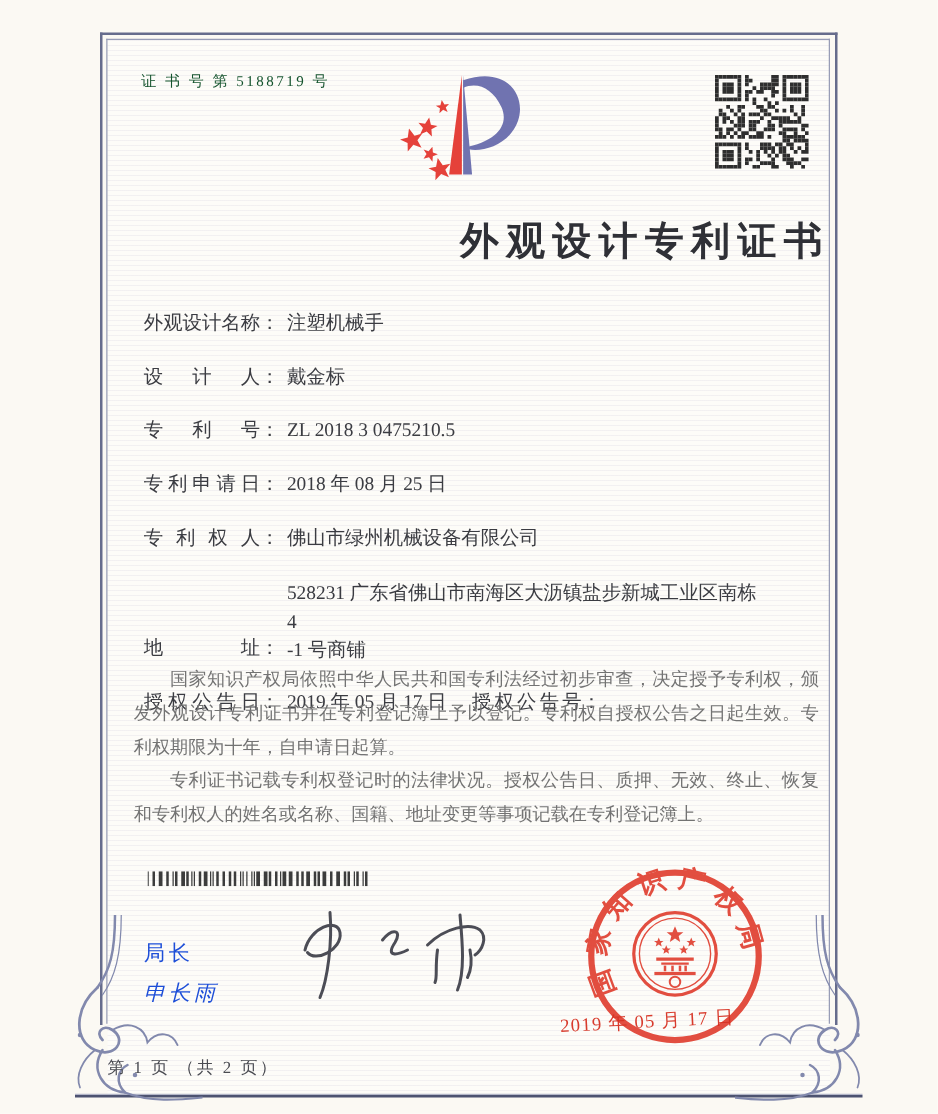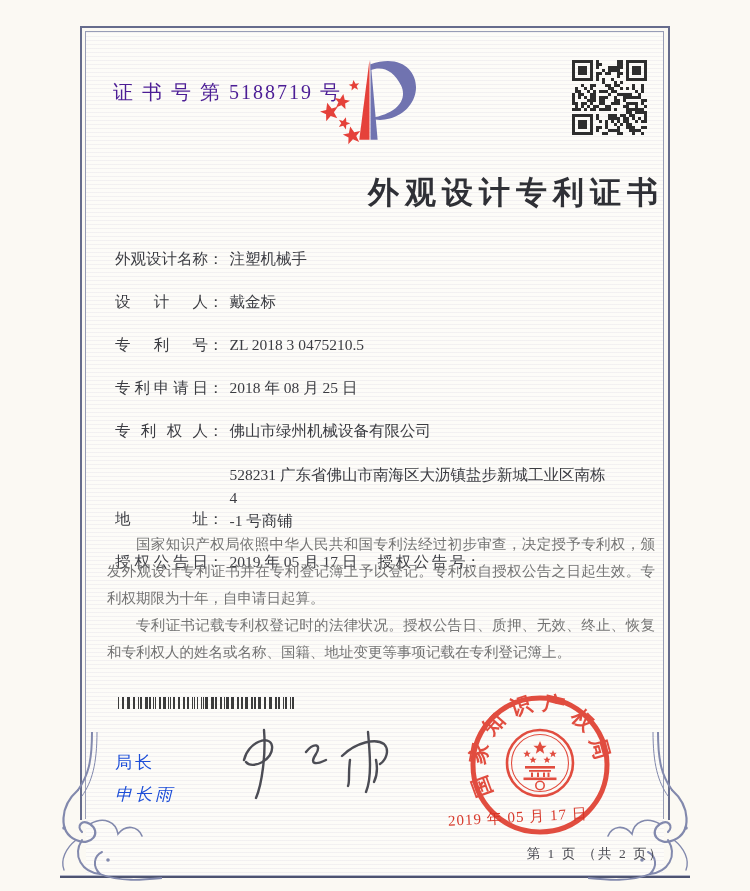--- a/index.html
+++ b/index.html
@@ -18,21 +18,21 @@
       rgba(148,138,184,0.10) 0px, rgba(148,138,184,0.10) 1px,
       rgba(255,255,255,0) 1px, rgba(255,255,255,0) 4px);
   }
   
   .frame-outer{left:80px;top:26px;width:586px;height:792px;
     border:2px solid #666c8c;border-bottom:none;}
   .frame-inner{left:85px;top:31px;width:577px;height:787px;
     border:1px solid #989db6;border-bottom:none;}
   .bottom-line{left:60px;top:875px;width:630px;height:0;
     border-top:1px solid #b3b6c8;border-bottom:2px solid #4d5371;}
-  .cert-no{left:113px;top:79px;font-size:20px;letter-spacing:2px;color:#4c1d95;}
+  .cert-no{left:113px;top:57px;font-size:12px;letter-spacing:2px;color:#14532d;}
   .logo{left:318px;top:54px;}
   .qr{left:572px;top:60px;}
   .title{left:86px;top:172px;width:578px;text-align:right;
     font-size:31px;font-weight:600;letter-spacing:6px;color:#2f3036;}
   .fields{left:115px;top:246px;width:500px;font-size:15.5px;color:#3b3c42;}
   .field-row{margin-bottom:17px;line-height:26px;display:flex;align-items:flex-end;}
   .field-label{display:inline-block;width:93px;text-align:justify;text-align-last:justify;flex:none;}
   .colon{flex:none;margin-right:6px;}
   .field-value{white-space:pre-line;max-width:440px;}
   .row-address .field-value{line-height:23px;padding-top:2px;}
@@ -42,21 +42,21 @@
     color:#737373;text-align:justify;}
   .paras p{margin:0;text-indent:2em;}
   .barcode{left:118px;top:697px;}
   .officer{left:115px;top:751px;font-family:"Liberation Sans","DejaVu Sans",sans-serif;
     font-size:17px;letter-spacing:3px;color:#1d4ed8;font-weight:500;}
   .officer .name{margin-top:9px;font-style:italic;}
   .signature{left:218px;top:726px;}
   .seal{left:454px;top:679px;}
   .seal-date{left:448px;top:808px;width:140px;color:rgba(214,48,34,0.95);
     font-size:15px;letter-spacing:1px;transform:rotate(-3deg);white-space:nowrap;}
-  .footer{left:86px;top:845px;width:578px;text-align:right;
+  .footer{left:86px;top:845px;width:578px;text-align:left;
     font-size:13.5px;letter-spacing:2px;color:#4a4b52;}
   .ornament{pointer-events:none;}
 </style>
 </head>
 <body>
 
 <div class="abs inner-bg"></div>
 <div class="abs frame-outer"></div>
 <div class="abs frame-inner"></div>
 <div class="abs bottom-line"></div>

